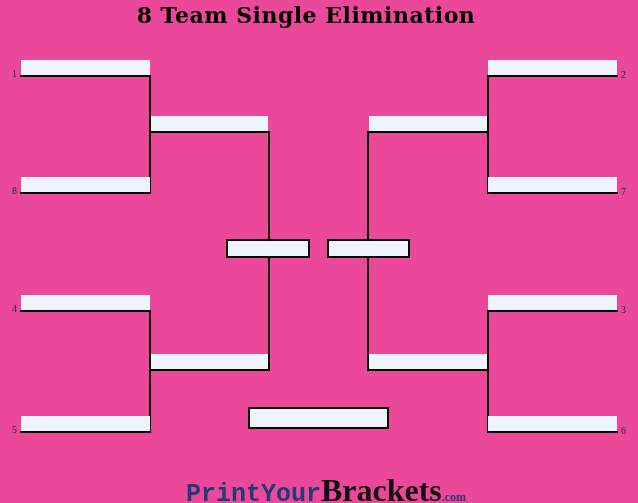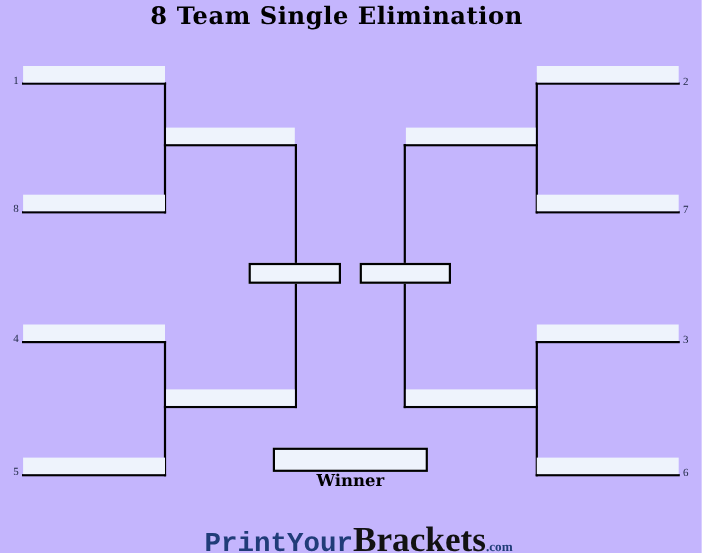--- a/index.html
+++ b/index.html
@@ -1,16 +1,16 @@
 <!DOCTYPE html>
 <html><head>
 <meta charset="utf-8">
 <style>
   html,body{margin:0;padding:0;background:#fff;}
-  #page{position:relative;width:638px;height:503px;background:#c4b5fd;overflow:hidden;
+  #page{position:relative;width:638px;height:503px;background:#ec4899;overflow:hidden;
         font-family:"Liberation Serif", serif;}
   .ln{position:absolute;background:#000;}
   .field{position:absolute;height:15px;background:#eef3fc;border:none;outline:none;
          padding:0 3px;box-sizing:border-box;font:11px "Liberation Serif", serif;color:#1b2540;}
   .fbox{position:absolute;background:#eef3fc;border:2px solid #000;box-sizing:border-box;
         outline:none;padding:0 3px;font:11px "Liberation Serif", serif;color:#1b2540;}
   .seed{position:absolute;width:14px;font:10px "Liberation Serif", serif;color:#1b2540;}
   .seed.left{text-align:right;}
   .seed.right{text-align:left;}
   #title{position:absolute;top:2px;left:0;width:612px;text-align:center;
@@ -64,21 +64,20 @@
 
   <input class="field" style="left: 151px; top: 116px; width: 117px;">
   <input class="field" style="left: 151px; top: 354px; width: 117px;">
   <input class="field" style="left: 369px; top: 116px; width: 118px;">
   <input class="field" style="left: 369px; top: 354px; width: 118px;">
 
   <input class="fbox" style="left: 226px; top: 239px; width: 84px; height: 19px;">
   <input class="fbox" style="left: 327px; top: 239px; width: 83px; height: 19px;">
 
   <input class="fbox" style="left: 248px; top: 407px; width: 141px; height: 22px;">
-  <div id="winner-label">Winner</div>
 
   <div class="seed left" style="left:3px;top:68px">1</div>
   <div class="seed left" style="left:3px;top:185px">8</div>
   <div class="seed left" style="left:3px;top:303px">4</div>
   <div class="seed left" style="left:3px;top:424px">5</div>
   <div class="seed right" style="left:621px;top:69px">2</div>
   <div class="seed right" style="left:621px;top:186px">7</div>
   <div class="seed right" style="left:621px;top:304px">3</div>
   <div class="seed right" style="left:621px;top:425px">6</div>
 

